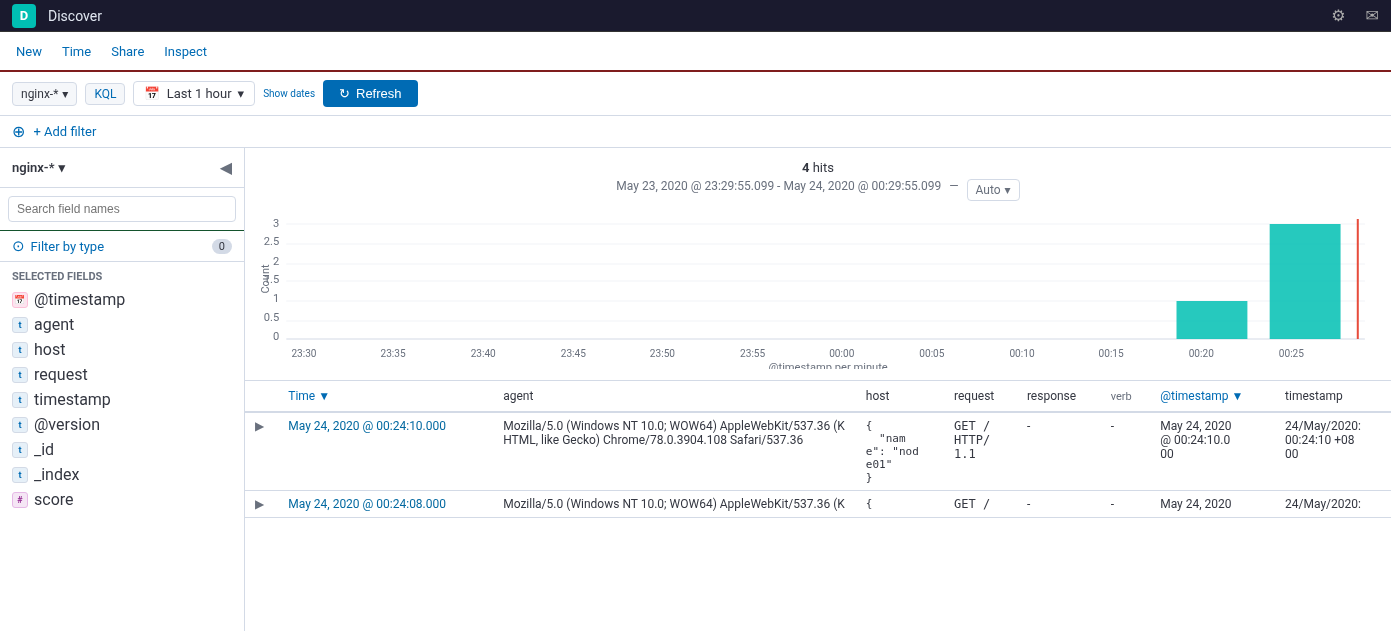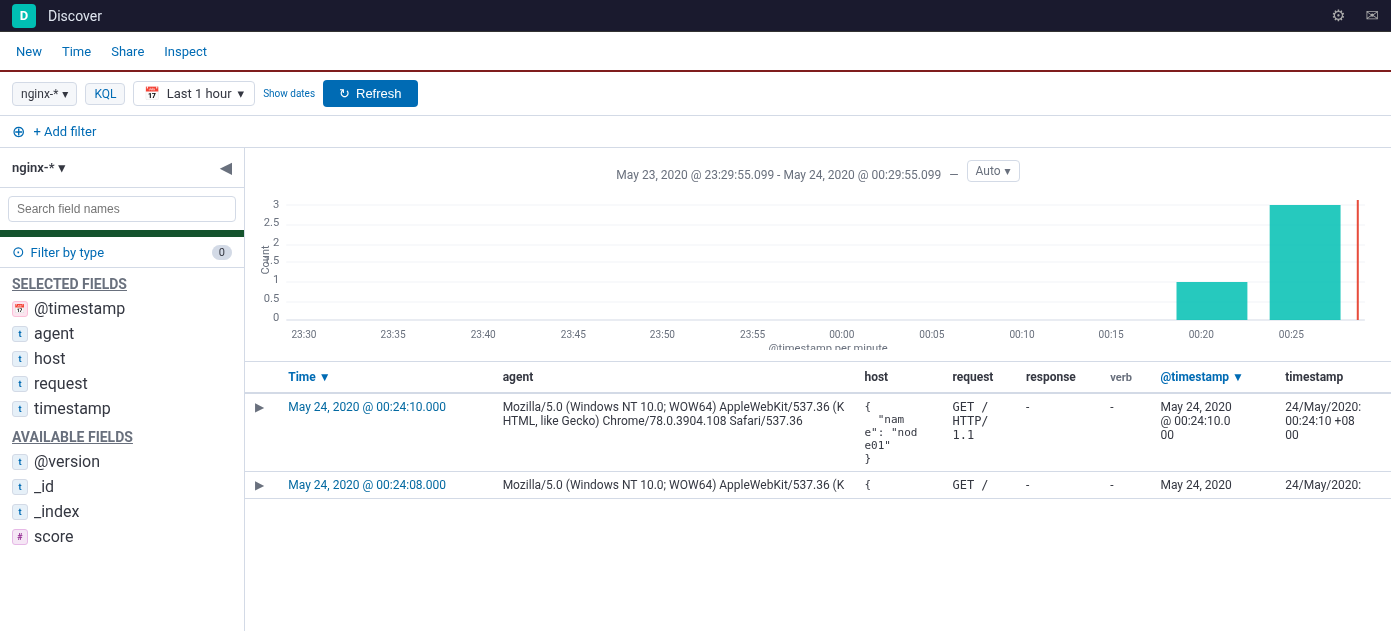--- a/index.html
+++ b/index.html
@@ -81,38 +81,38 @@
       border-right: 1px solid #d3dae6; display: flex; flex-direction: column;
       overflow: hidden;
     }
     .sidebar-header {
       display: flex; align-items: center; justify-content: space-between;
       padding: 10px 12px; border-bottom: 1px solid #d3dae6;
     }
     .index-name { font-weight: 600; font-size: 13px; display: flex; align-items: center; gap: 4px; cursor: pointer; }
     .collapse-btn { color: #69707d; cursor: pointer; font-size: 16px; }
     .search-fields {
-      padding: 8px; border-bottom: 7px solid #14532d;
+      padding: 8px; border-bottom: 1px solid #14532d;
     }
     .search-fields input {
       width: 100%; border: 1px solid #d3dae6; border-radius: 4px;
       padding: 5px 8px; font-size: 12px; outline: none;
     }
     .filter-type-row {
       display: flex; align-items: center; padding: 6px 12px;
       border-bottom: 1px solid #d3dae6; cursor: pointer;
     }
     .filter-type-icon { color: #006bb4; margin-right: 6px; font-size: 15px; }
     .filter-type-label { color: #006bb4; font-size: 13px; flex: 1; }
     .filter-type-badge {
       background: #d3dae6; border-radius: 10px; padding: 1px 7px;
       font-size: 11px; color: #343741;
     }
 
-    .section-label { font-size: 14px; font-weight: 700; color: #69707d; padding: 8px 12px 4px; text-transform: uppercase; text-decoration: underline; }
+    .section-label { font-size: 11px; font-weight: 700; color: #69707d; padding: 8px 12px 4px; text-transform: uppercase; }
     .field-list { overflow-y: auto; flex: 1; }
     .field-item {
       display: flex; align-items: center; padding: 3px 12px;
       cursor: pointer; font-size: 12px; gap: 6px;
     }
     .field-type-badge {
       width: 16px; height: 16px; border-radius: 3px; border: 1px solid #d3dae6;
       display: flex; align-items: center; justify-content: center;
       font-size: 9px; font-weight: bold; color: #006bb4; background: #e6f0f8; flex-shrink: 0;
     }
@@ -124,40 +124,40 @@
     .content-area { flex: 1; display: flex; flex-direction: column; overflow: hidden; }
 
     
     .chart-area {
       background: white; border-bottom: 1px solid #d3dae6;
       padding: 12px 16px 8px; position: relative; flex-shrink: 0;
     }
     .chart-header { text-align: center; font-size: 13px; margin-bottom: 4px; }
     .hits-count { font-weight: bold; }
     .time-range-bar {
-      display: flex; align-items: flex-end; justify-content: center;
+      display: flex; align-items: flex-start; justify-content: center;
       gap: 8px; font-size: 12px; color: #69707d; margin-bottom: 8px;
     }
     .auto-select {
       border: 1px solid #d3dae6; border-radius: 4px; padding: 3px 8px;
       background: white; font-size: 12px; cursor: pointer;
       display: flex; align-items: center; gap: 4px;
     }
 
     
     .chart-container { position: relative; width: 100%; }
     svg.chart { width: 100%; height: 160px; }
 
     
     .results-area { flex: 1; overflow-y: auto; background: white; }
     table { width: 100%; border-collapse: collapse; font-size: 12px; }
     thead th {
       background: white; position: sticky; top: 0; z-index: 1;
       padding: 8px 10px; text-align: left; border-bottom: 2px solid #d3dae6;
-      font-size: 12px; font-weight: 700; color: #343741; white-space: nowrap;
+      font-size: 12px; font-weight: 400; color: #343741; white-space: nowrap;
     }
     th.sortable { cursor: pointer; color: #006bb4; }
     tbody td {
       padding: 6px 10px; border-bottom: 1px solid #d3dae6;
       vertical-align: top; font-size: 12px; color: #343741;
     }
     .expand-btn { color: #69707d; cursor: pointer; margin-right: 4px; }
     .row-expand-col { width: 20px; }
     .time-col { white-space: nowrap; color: #0369a1; }
     .agent-col { max-width: 300px; word-break: break-word; }
@@ -245,21 +245,20 @@
       </div>
       <div class="field-item">
         <span class="field-type-badge">t</span>
         <span class="field-name">request</span>
       </div>
       <div class="field-item">
         <span class="field-type-badge">t</span>
         <span class="field-name">timestamp</span>
       </div>
 
-      <div class="section-label">Available fields</div>
 
       <div class="field-item">
         <span class="field-type-badge">t</span>
         <span class="field-name">@version</span>
       </div>
       <div class="field-item">
         <span class="field-type-badge">t</span>
         <span class="field-name">_id</span>
       </div>
       <div class="field-item">
@@ -269,20 +268,24 @@
       <div class="field-item">
         <span class="field-type-badge hash">#</span>
         <span class="field-name">score</span>
       </div>
     </div>
   </div>
 
   <div class="content-area">
 
     <div class="chart-area">
+      <div class="chart-header">
+        <span class="hits-count">4</span>
+        <span>hits</span>
+      </div>
       <div class="time-range-bar">
         <span>May 23, 2020 @ 23:29:55.099 - May 24, 2020 @ 00:29:55.099</span>
         <span>—</span>
         <div class="auto-select">
           <span>Auto</span>
           <span>▾</span>
         </div>
       </div>
 
       <div class="chart-container">

